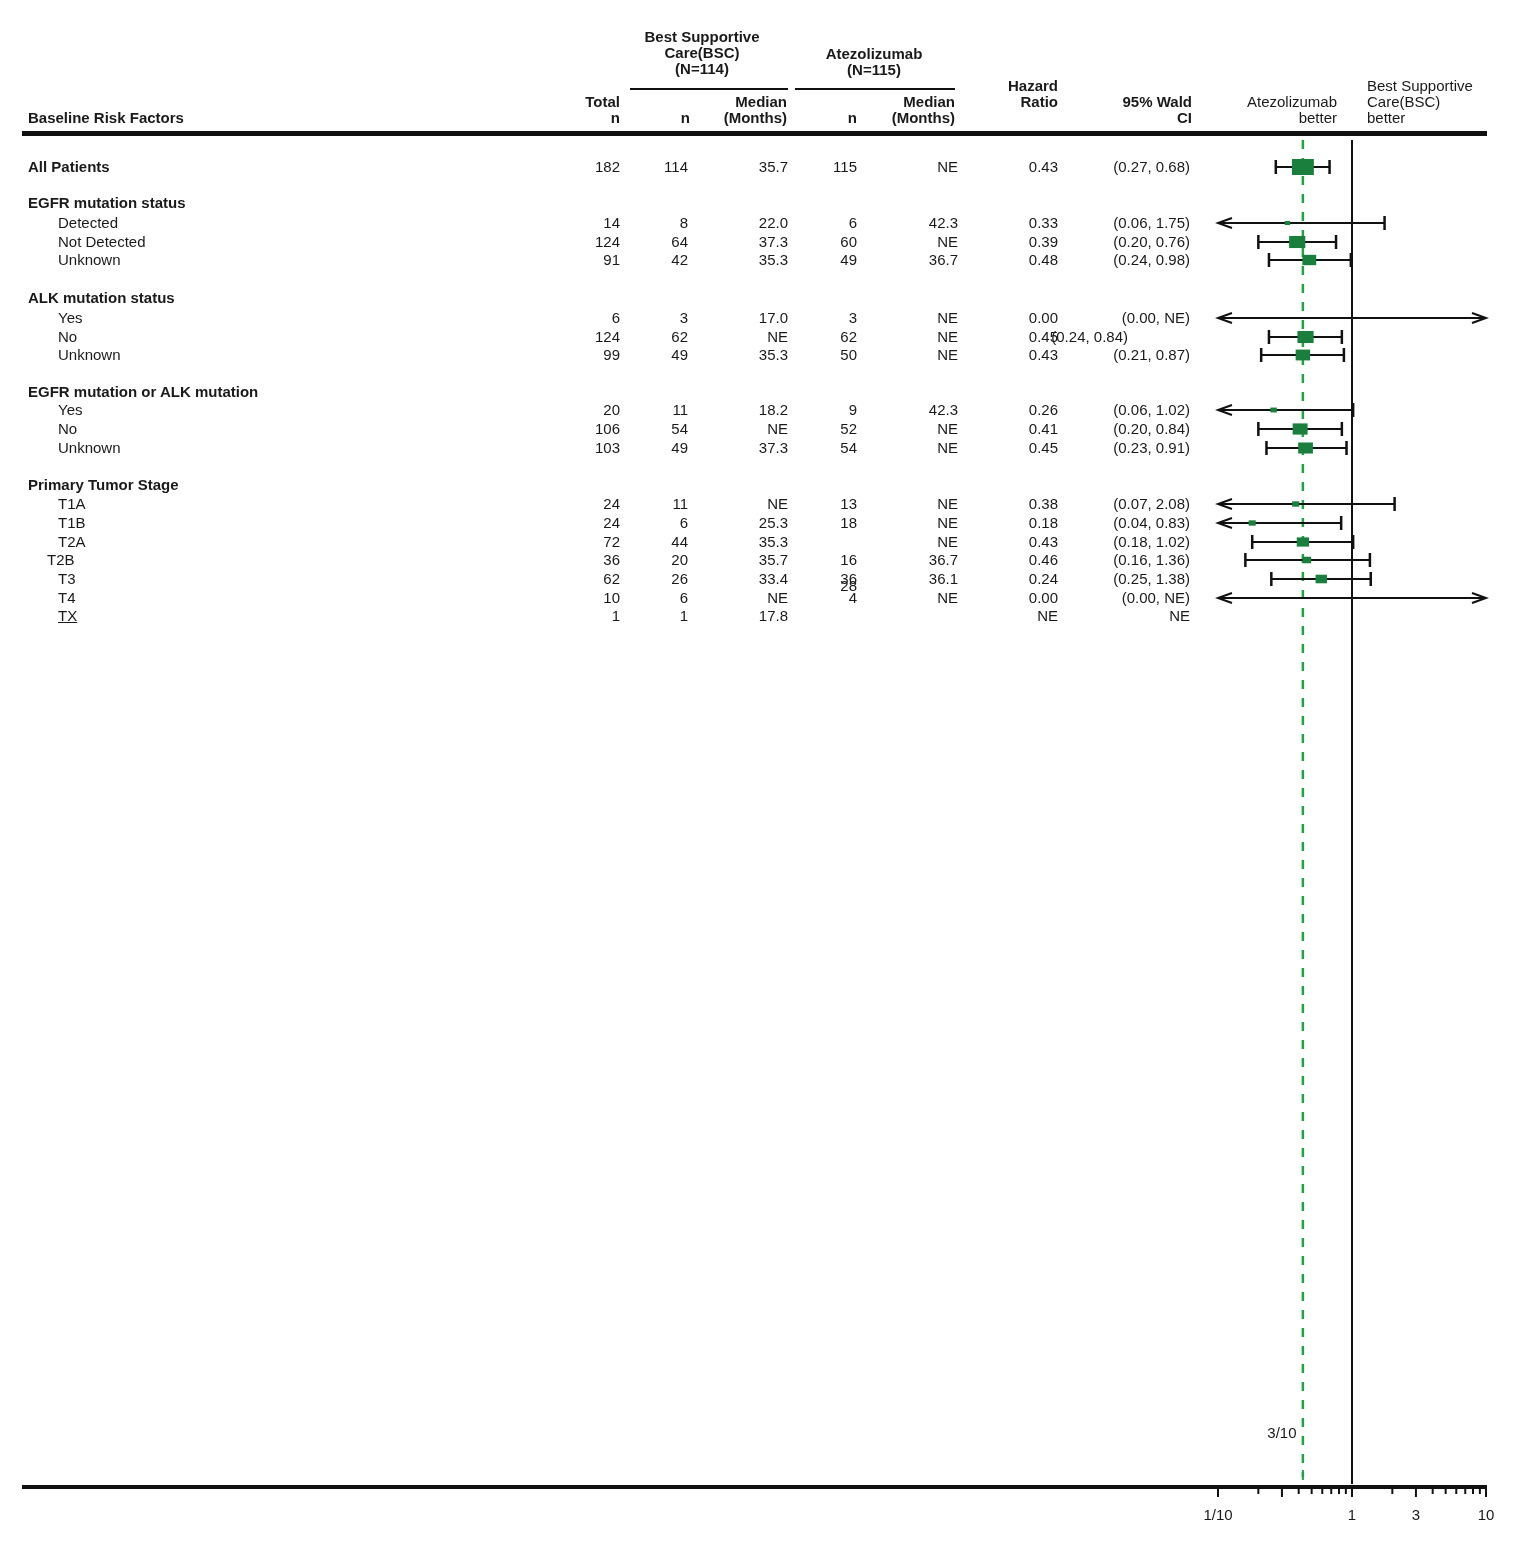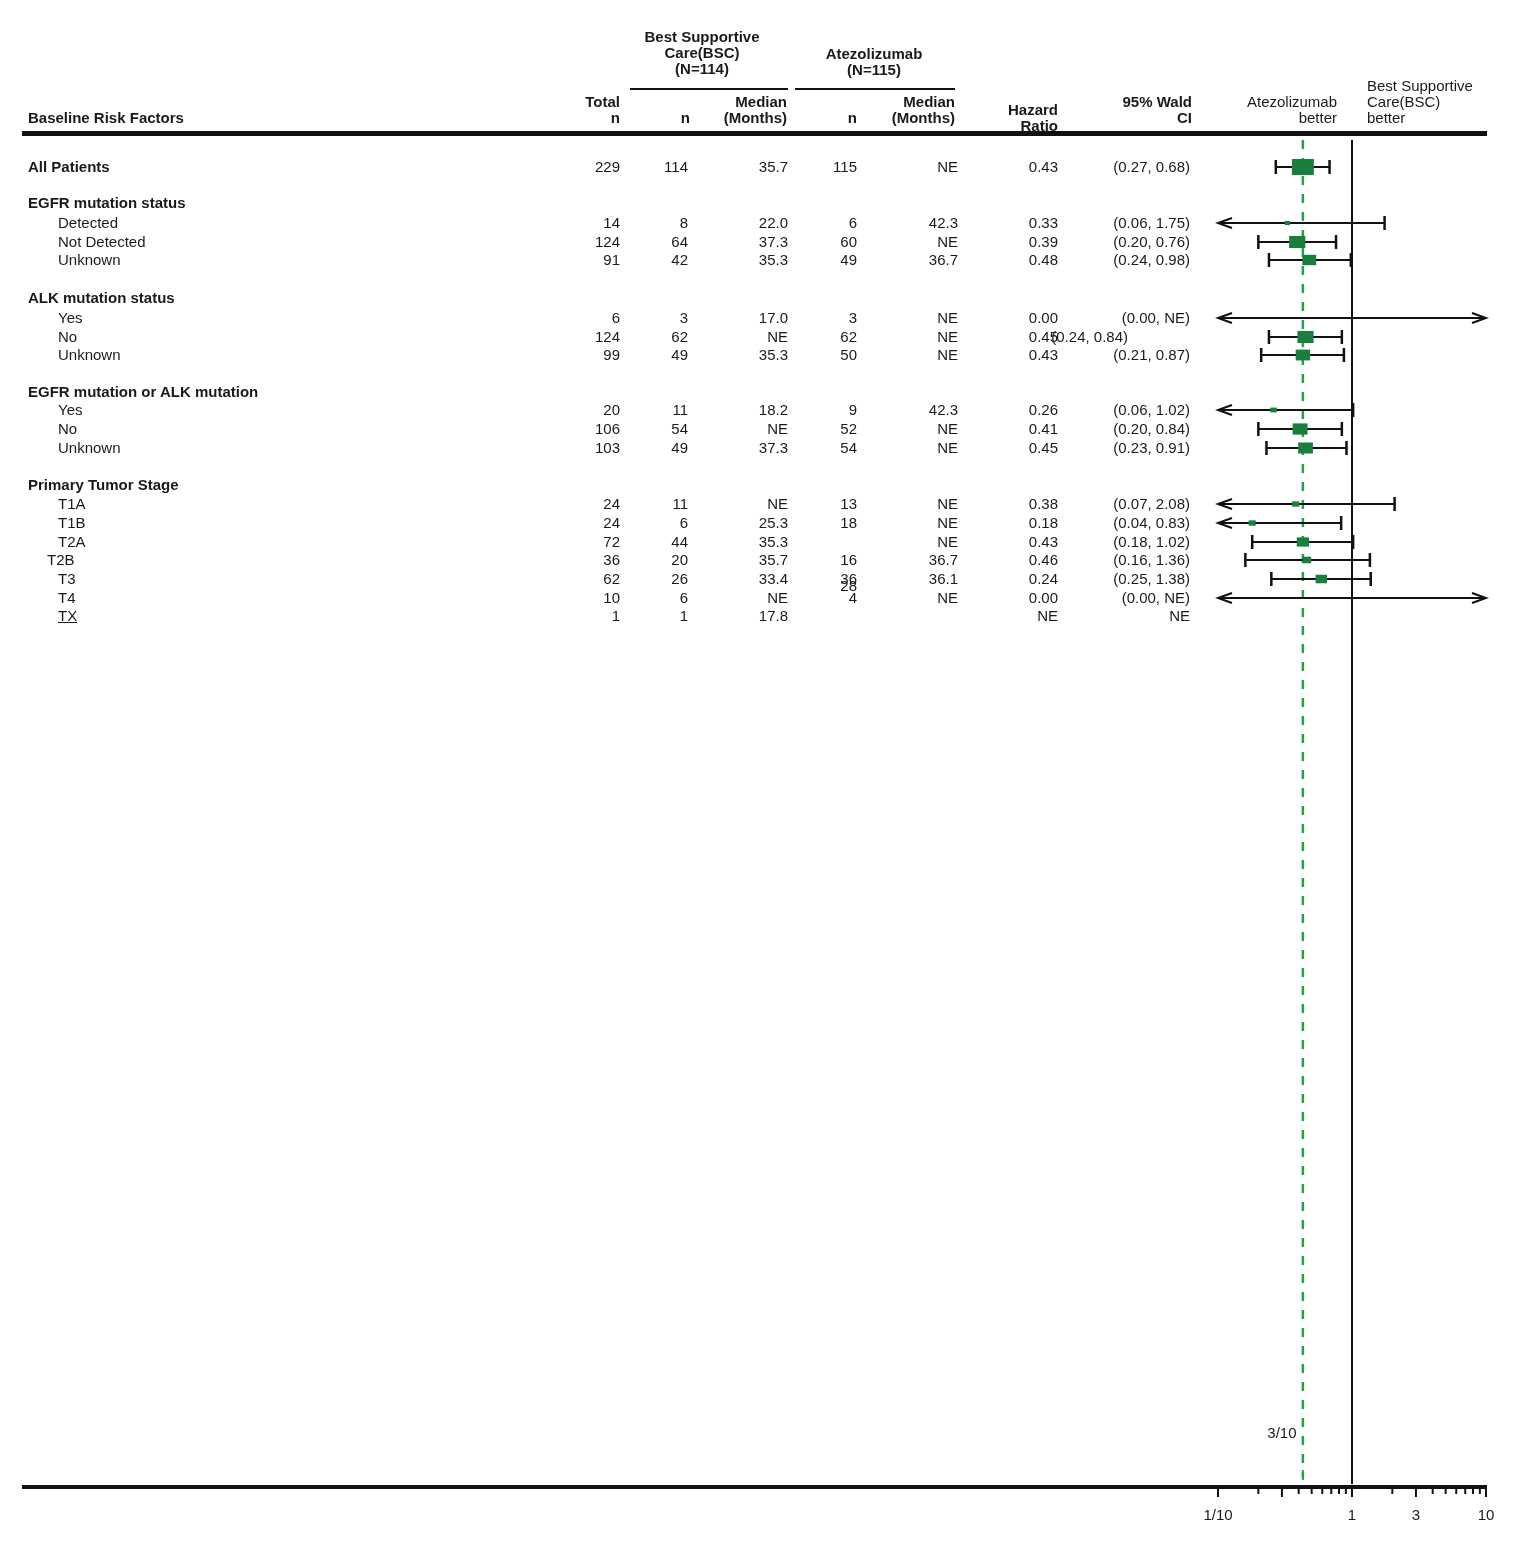--- a/index.html
+++ b/index.html
@@ -42,21 +42,21 @@
   <div>Median</div>
   <div>(Months)</div>
 </div>
 
 <div class="abs hdr r" style="left:815px; top:110px; width:42px;">n</div>
 <div class="abs hdr r" style="left:857px; top:94px; width:98px;">
   <div>Median</div>
   <div>(Months)</div>
 </div>
 
-<div class="abs hdr r" style="left:960px; top:102px; width:98px;">
+<div class="abs hdr r" style="left:960px; top:78px; width:98px;">
   <div>Hazard</div>
   <div>Ratio</div>
 </div>
 
 <div class="abs hdr r" style="left:1070px; top:94px; width:122px;">
   <div>95% Wald</div>
   <div>CI</div>
 </div>
 
 <div class="abs r" style="left:1200px; top:94px; width:137px; font-size:15px; line-height:16px;">
@@ -66,21 +66,21 @@
 <div class="abs" style="left:1367px; top:78px; font-size:15px; line-height:16px;">
   <div>Best Supportive</div>
   <div>Care(BSC)</div>
   <div>better</div>
 </div>
 
 <div class="rule" style="left:22px; top:131px; width:1465px; height:5px;"></div>
 
 <div id="rows">
     <div class="abs cell bold" style="left: 28px; top: 158px;">All Patients</div>
-    <div class="abs cell r" style="left: 560px; width: 60px; top: 158px;">229</div>
+    <div class="abs cell r" style="left: 560px; width: 60px; top: 158px;">182</div>
     <div class="abs cell r" style="left: 640px; width: 48px; top: 158px;">114</div>
     <div class="abs cell r" style="left: 700px; width: 88px; top: 158px;">35.7</div>
     <div class="abs cell r" style="left: 810px; width: 47px; top: 158px;">115</div>
     <div class="abs cell r" style="left: 870px; width: 88px; top: 158px;">NE</div>
     <div class="abs cell r" style="left: 980px; width: 78px; top: 158px;">0.43</div>
     <div class="abs cell r" style="left: 1070px; width: 120px; top: 158px;">(0.27, 0.68)</div>
     <div class="abs cell bold" style="left: 28px; top: 194px;">EGFR mutation status</div>
     <div class="abs cell" style="left: 58px; top: 214px;">Detected</div>
     <div class="abs cell r" style="left: 560px; width: 60px; top: 214px;">14</div>
     <div class="abs cell r" style="left: 640px; width: 48px; top: 214px;">8</div>

